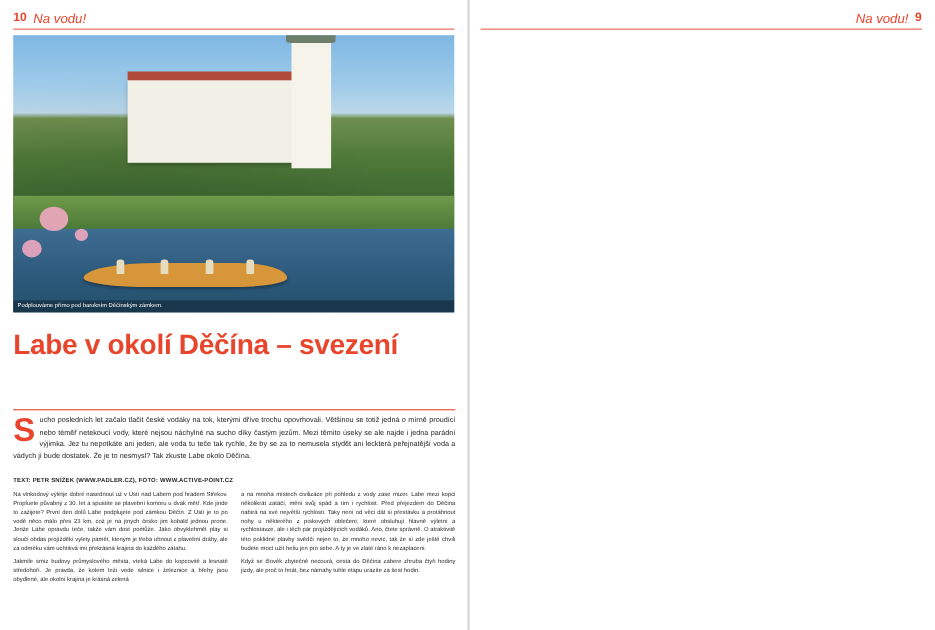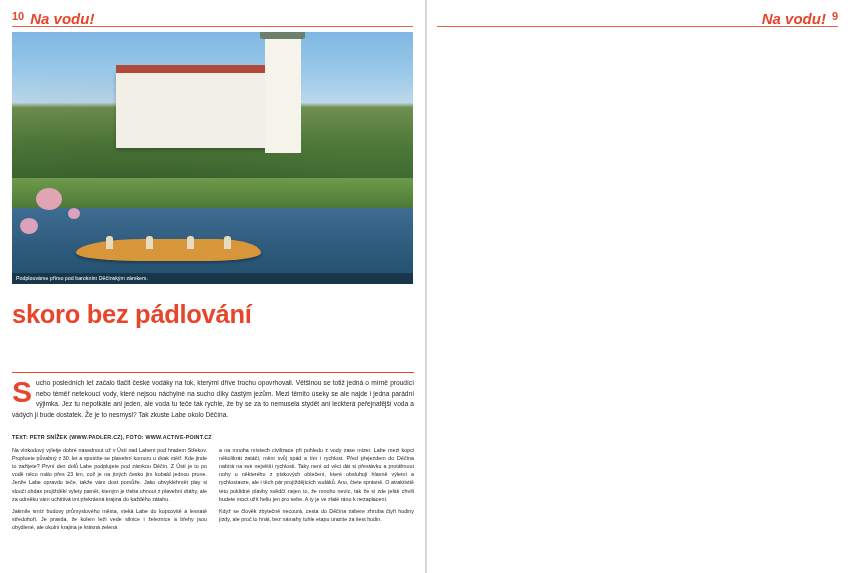--- a/index.html
+++ b/index.html
@@ -17,21 +17,21 @@
   .gutter { position:absolute; left:425px; top:0; width:2px; height:573px; background:#d9d9d9; z-index:30;}
 
   
   .runhead { position:absolute; top:10px; height:16px; display:flex; }
   .runhead-left { left:12px; }
   .runhead-right { right:12px; }
   .folio {
     color:#e8452c; font-weight:bold; font-size:11px; letter-spacing:0px;
   }
   .runtitle {
-    color:#e8452c; font-style:italic; font-weight:bold; font-size:15px;
+    color:#e8452c; font-style:italic; font-weight:normal; font-size:12px;
   }
   .runrule { position:absolute; left:12px; right:12px; top:26px; height:1px; background:#e8452c; opacity:.85;}
   .runrule.r { left:12px; right:12px; }
 
   
   .photo { position:absolute; overflow:hidden; }
   .cap {
     position:absolute; left:0; bottom:0; right:0;
     color:#fff; font-size:5.3px; line-height:1.35; padding:2px 4px;
     background:rgba(0,0,0,0.32);
@@ -131,21 +131,21 @@
         <div class="p" style="left:60%"></div>
         <div class="p" style="left:80%"></div>
       </div>
       <div class="blossom" style="left:6%;top:62%;width:26px;height:22px;"></div>
       <div class="blossom" style="left:2%;top:74%;width:18px;height:16px;"></div>
       <div class="blossom" style="left:14%;top:70%;width:12px;height:11px;"></div>
       <div class="cap">Podplouváme přímo pod barokním Děčínským zámkem.</div>
     </div>
 
     <div class="headline">
-      <div>skoro bez pádlování</div>
+      <div>Labe v okolí Děčína – svezení</div>
     </div>
     <div class="hl-rule"></div>
 
     <div class="lead">
       <span class="dropcap">S</span><span>ucho posledních let začalo tlačit české vodáky na tok, kterými dříve trochu opovrhovali. Většinou se totiž jedná o mírně proudící nebo téměř netekoucí vody, které nejsou náchylné na sucho díky častým jezům. Mezi těmito úseky se ale najde i jedna parádní výjimka. Jez tu nepotkáte ani jeden, ale voda tu teče tak rychle, že by se za to nemusela stydět ani leckterá peřejnatější voda a vádych jí bude dostatek. Že je to nesmysl? Tak zkuste Labe okolo Děčína.</span>
     </div>
     <div class="byline">TEXT: PETR SNÍŽEK (WWW.PADLER.CZ), FOTO: WWW.ACTIVE-POINT.CZ</div>
 
     <div class="cols-left">
       <p>Na vlnkodový výletje dobré nasednout už v Ústí nad Labem pod hradem Střekov. Propluete půvabný z 30. let a spustíte se plavební komoru u dvak mětř. Kde jinde to zažijete? První den dolů Labe podplujete pod zámkou Děčín. Z Ústí je to po vodě něco málo přes 23 km, což je na jtných česko jim kobald jednou prone. Jenže Labe opravdu teče, takže vám dost pomůže. Jako obvyklehmět play si sloučí obdas projížděkí vylety pamět, kteným je třeba uhnout z plavební dráhy, ale za odměku vám uchtitivá imi překrásná krajina do každého zátahu.</p>

